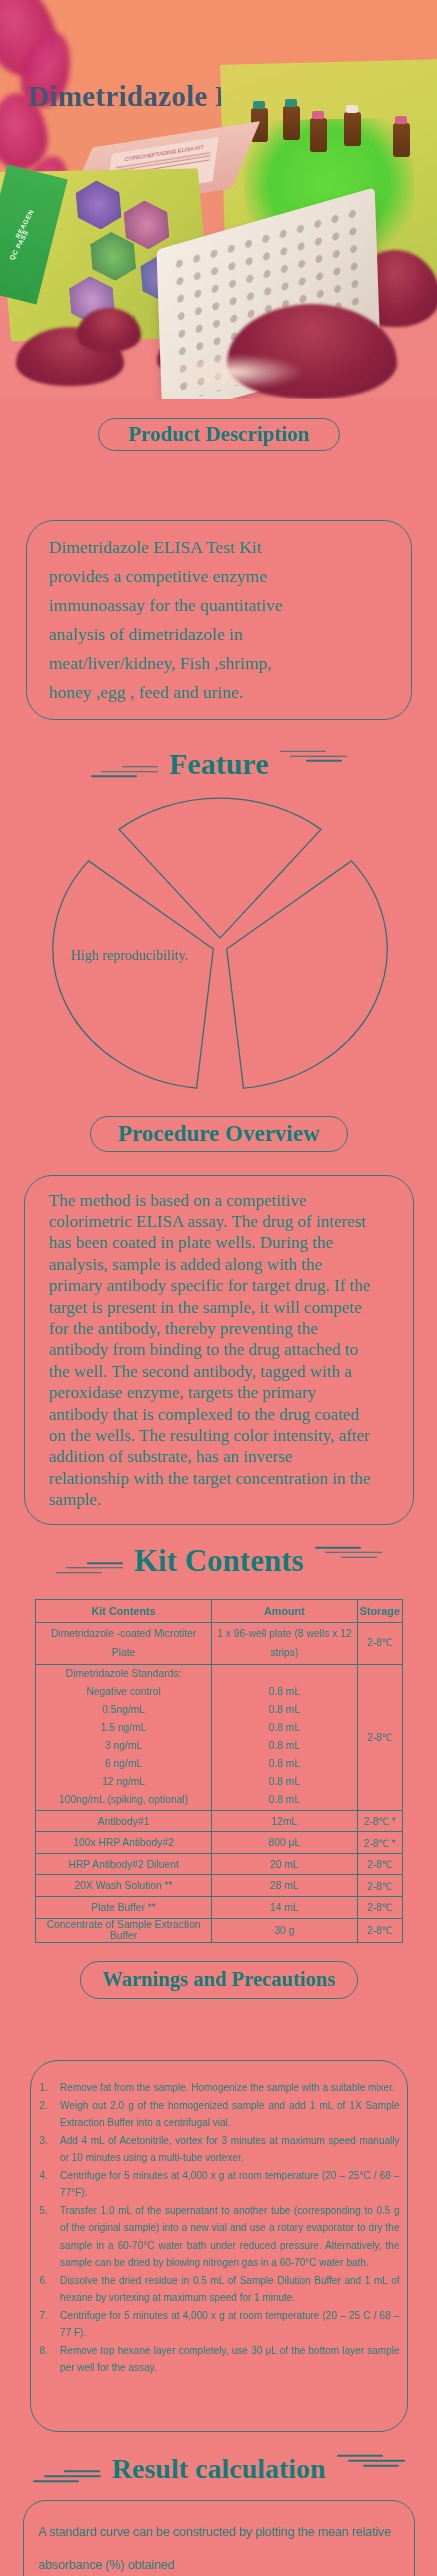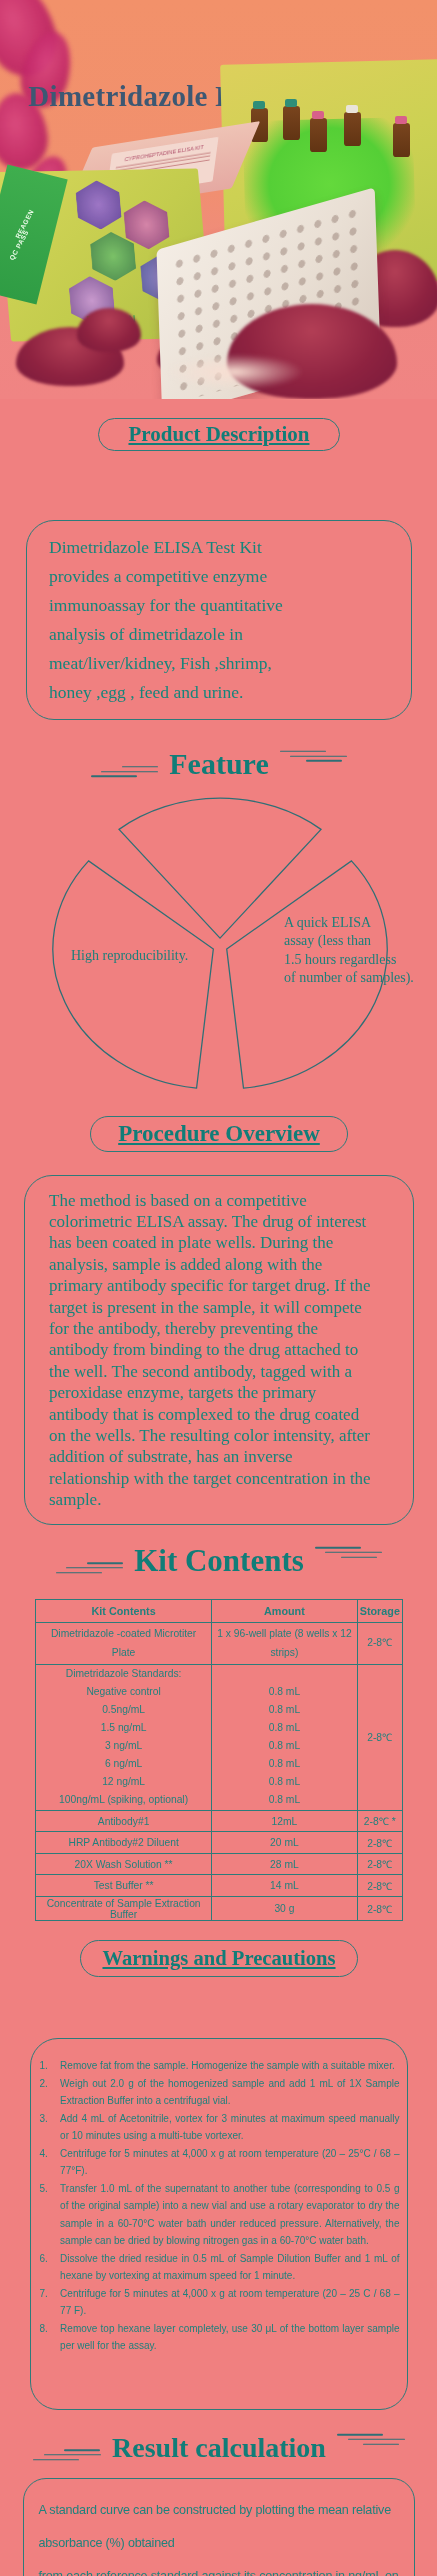--- a/index.html
+++ b/index.html
@@ -59,21 +59,21 @@
     transform:rotate(-16deg) skewX(-14deg);border-radius:5.2px;
     box-shadow:0 5.2px 9.3px rgba(120,40,50,.25);}
   .plate .wells{position:absolute;inset:9.3px 11.3px 11.3px 11.3px;
     background-image:radial-gradient(circle, rgba(125,98,88,.38) 3.3px, rgba(125,98,88,0) 3.9px);
     background-size:18px 17px;background-position:3.1px 2.1px;}
   .mound{position:absolute;background:radial-gradient(ellipse at 50% 28%, #b23e55 0%, #8e2240 55%, #77193a 100%);
     border-radius:50% 50% 46% 46%/62% 62% 38% 38%;filter:blur(1.5px);}
   .spill{position:absolute;background:radial-gradient(ellipse, #f8ded2 0%, rgba(248,222,210,0) 70%);filter:blur(2.1px);}
   
   .pill{width:max-content;margin:0 auto;border:1.8px solid #2e7b7a;border-radius:24px;
-    color:#117d78;font-weight:bold;text-align:center;background:transparent;text-decoration:underline;}
+    color:#117d78;font-weight:bold;text-align:center;background:transparent;}
   .pill.pd{margin-top:18.5px;font-size:21px;padding:3.1px 29px;}
   .pill.po{margin-top:6.2px;font-size:23px;padding:4.1px 27px;}
   .pill.wp{margin-top:18.5px;font-size:20.6px;padding:6.2px 21.6px;}
   .roundbox{border:1.5px solid #2e7b7a;border-radius:28px;color:#16857b;margin:0 auto;}
   .desc-box{width:340px;margin-top:69px;padding:12.4px 21.6px;font-size:17.5px;line-height:29px;white-space:pre-line;}
   .proc-box{width:340px;margin-top:23px;padding:13.4px 24px;font-size:17px;line-height:21.4px;white-space:pre-line;}
   .lined-heading{display:flex;align-items:center;justify-content:center;gap:11.3px;
     color:#117d78;font-weight:bold;}
   .lined-heading.feature{margin-top:27px;font-size:30px;}
   .lined-heading.kits{margin-top:17.5px;font-size:31px;}
@@ -190,24 +190,20 @@
 </div>
 <div class="petals-wrap">
   <svg width="438" height="319" viewBox="0 0 850 620">
     <g fill="none" stroke="#2f6f76" stroke-width="2.5">
       <path transform="translate(0,-14)" d="M427,300 L230.7,88.6 A312,272 0 0 1 623.3,88.6 Z"></path>
       <path transform="translate(13,7)" d="M427,300 L669.4,128.8 A312,272 0 0 1 459.6,570.5 Z"></path>
       <path transform="translate(-13,7)" d="M427,300 L394.4,570.5 A312,272 0 0 1 184.6,128.8 Z"></path>
     </g>
   </svg>
   <div class="petal-text" style="left:71px;top:156px;width:139px;">High reproducibility.</div>
-  <div class="petal-text" style="left:284px;top:123px;width:134px;">A quick ELISA
-assay (less than
-1.5 hours regardless
-of number of samples).</div>
 </div>
 
 <div class="pill po">Procedure Overview</div>
 <div class="roundbox proc-box">The method is based on a competitive
 colorimetric ELISA assay. The drug of interest
 has been coated in plate wells. During the
 analysis, sample is added along with the
 primary antibody specific for target drug. If the
 target is present in the sample, it will compete
 for the antibody, thereby preventing the
@@ -274,31 +270,36 @@
           <div class="line">0.8 mL</div>
         </td>
         <td>2-8℃</td>
       </tr>
       <tr class="srow">
         <td>Antibody#1</td>
         <td>12mL</td>
         <td>2-8℃ *</td>
       </tr>
       <tr class="srow">
+        <td>100x HRP Antibody#2</td>
+        <td>800 μL</td>
+        <td>2-8℃ *</td>
+      </tr>
+      <tr class="srow">
         <td>HRP Antibody#2 Diluent</td>
         <td>20 mL</td>
         <td>2-8℃</td>
       </tr>
       <tr class="srow">
         <td>20X Wash Solution **</td>
         <td>28 mL</td>
         <td>2-8℃</td>
       </tr>
       <tr class="srow">
-        <td>Test Buffer **</td>
+        <td>Plate Buffer **</td>
         <td>14 mL</td>
         <td>2-8℃</td>
       </tr>
       <tr class="srow">
         <td>Concentrate of Sample Extraction Buffer</td>
         <td>30 g</td>
         <td>2-8℃</td>
       </tr>
     </tbody>
 </table>

